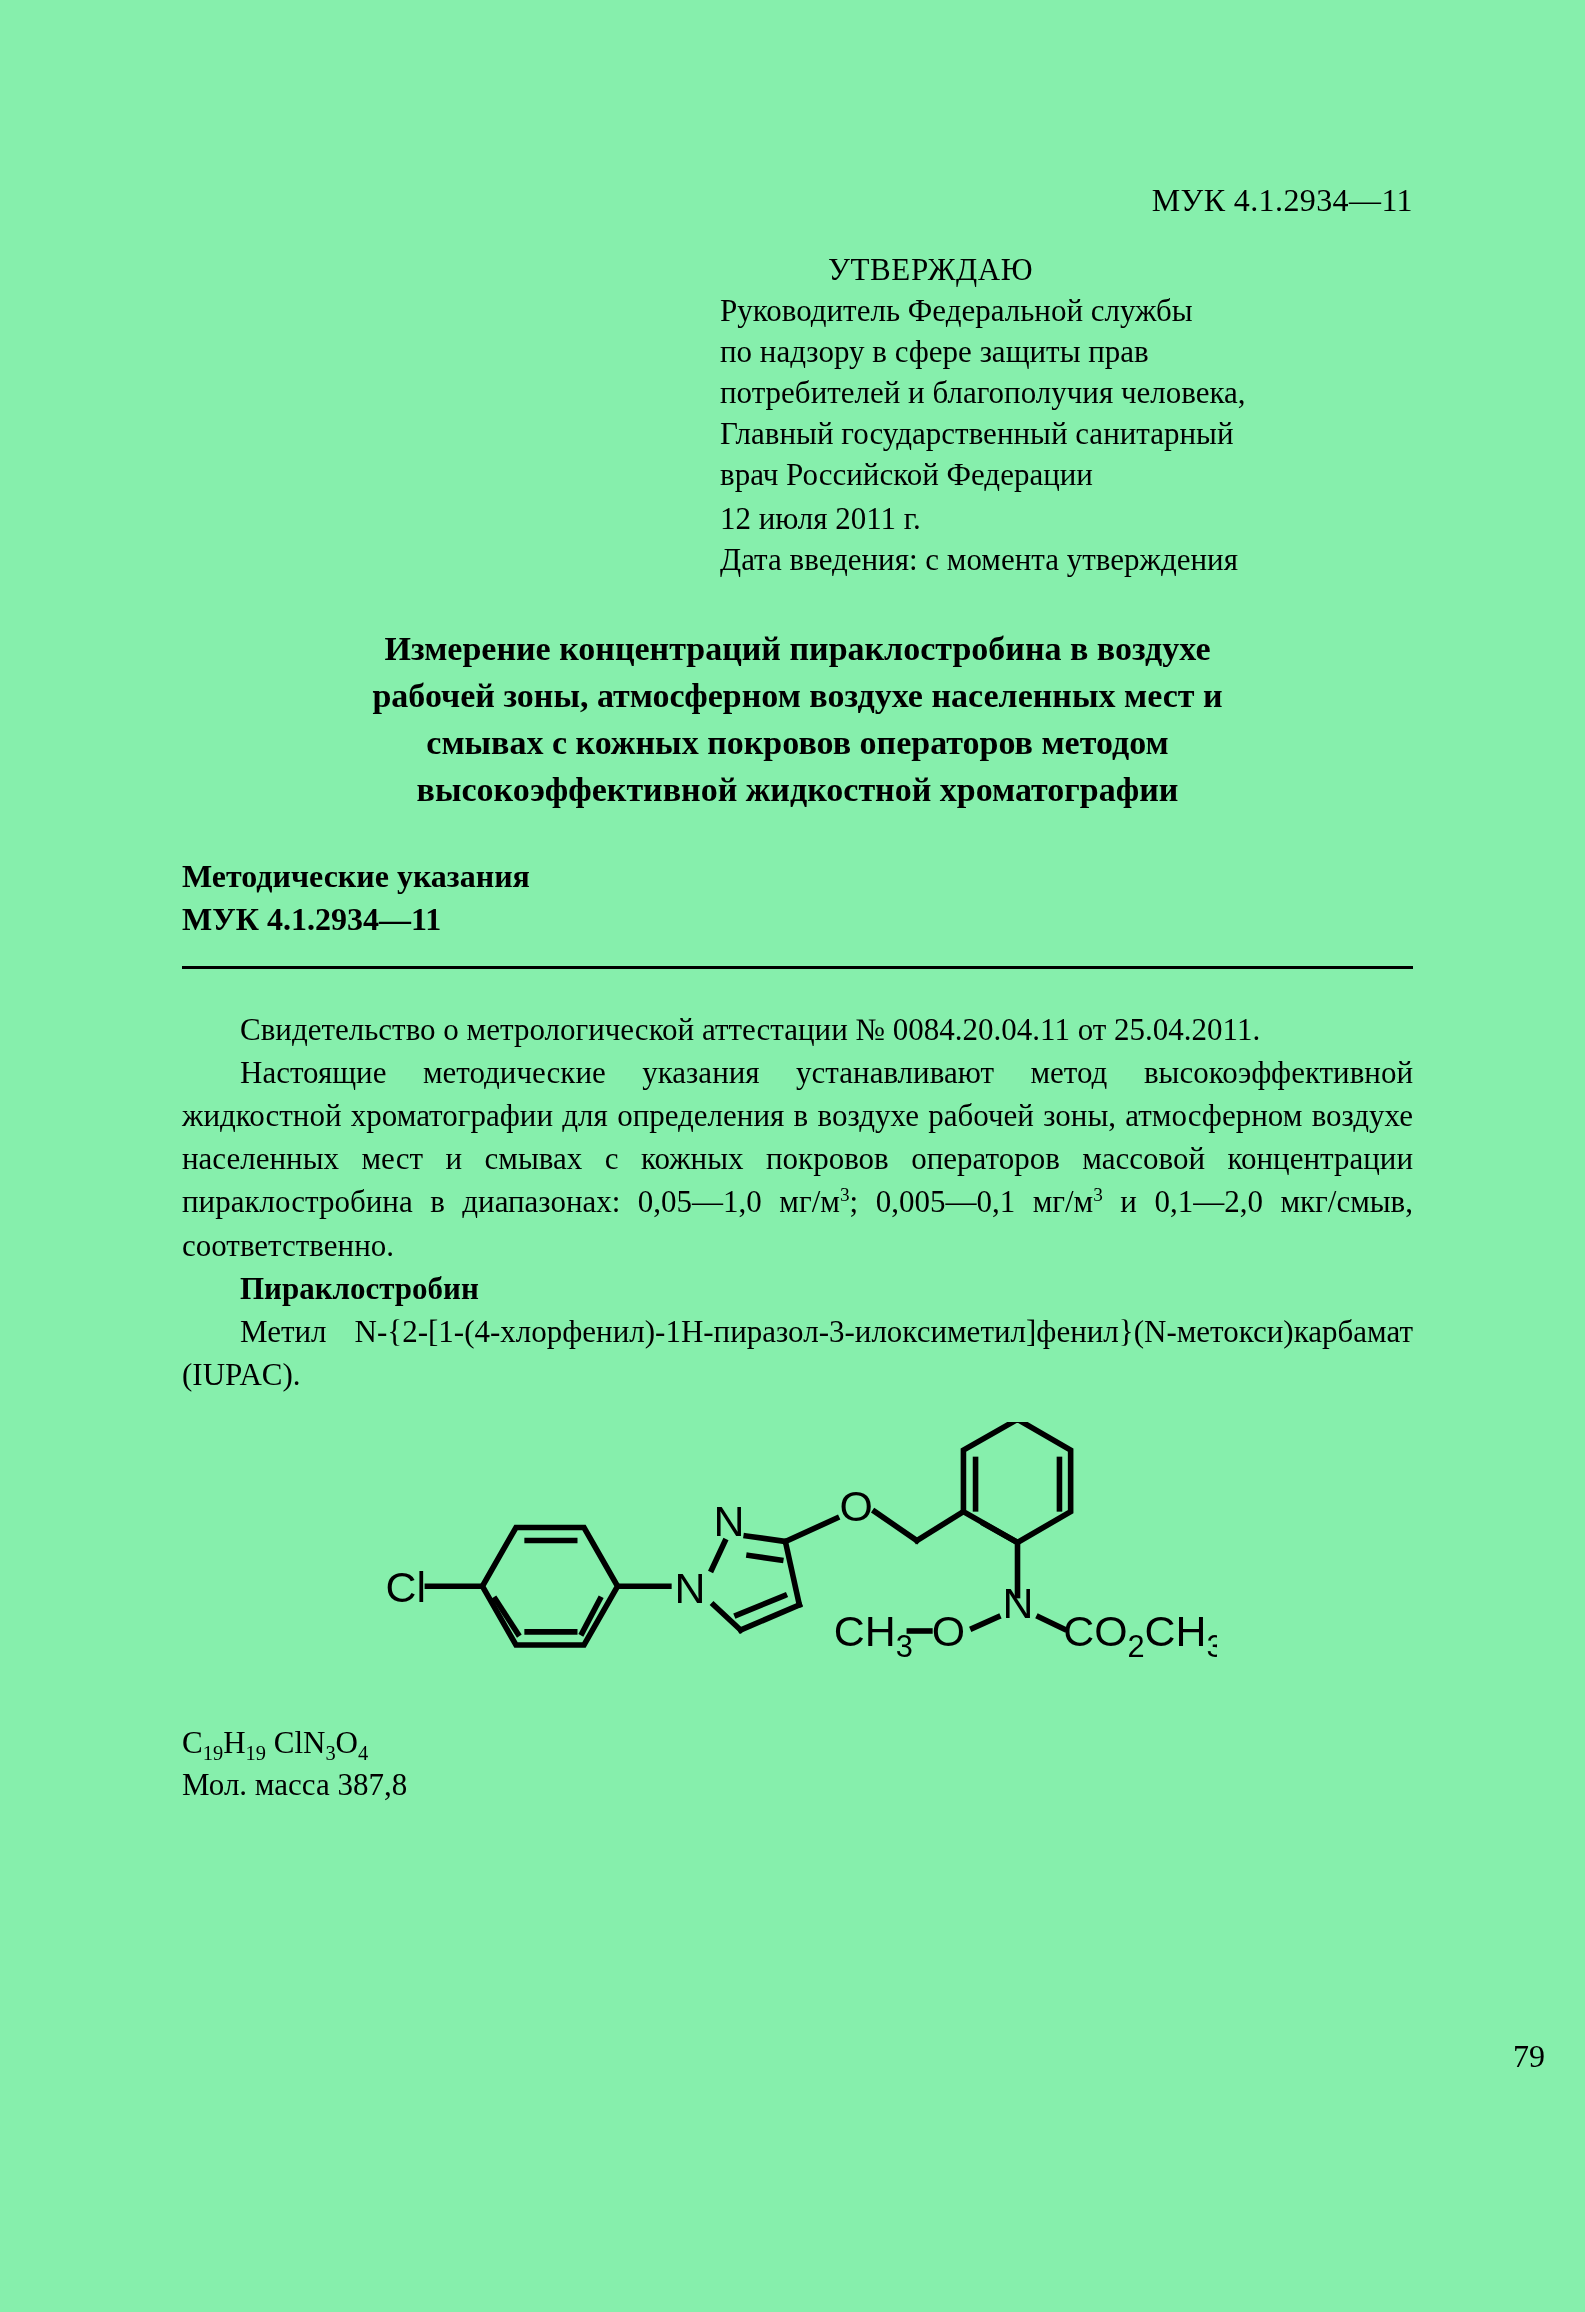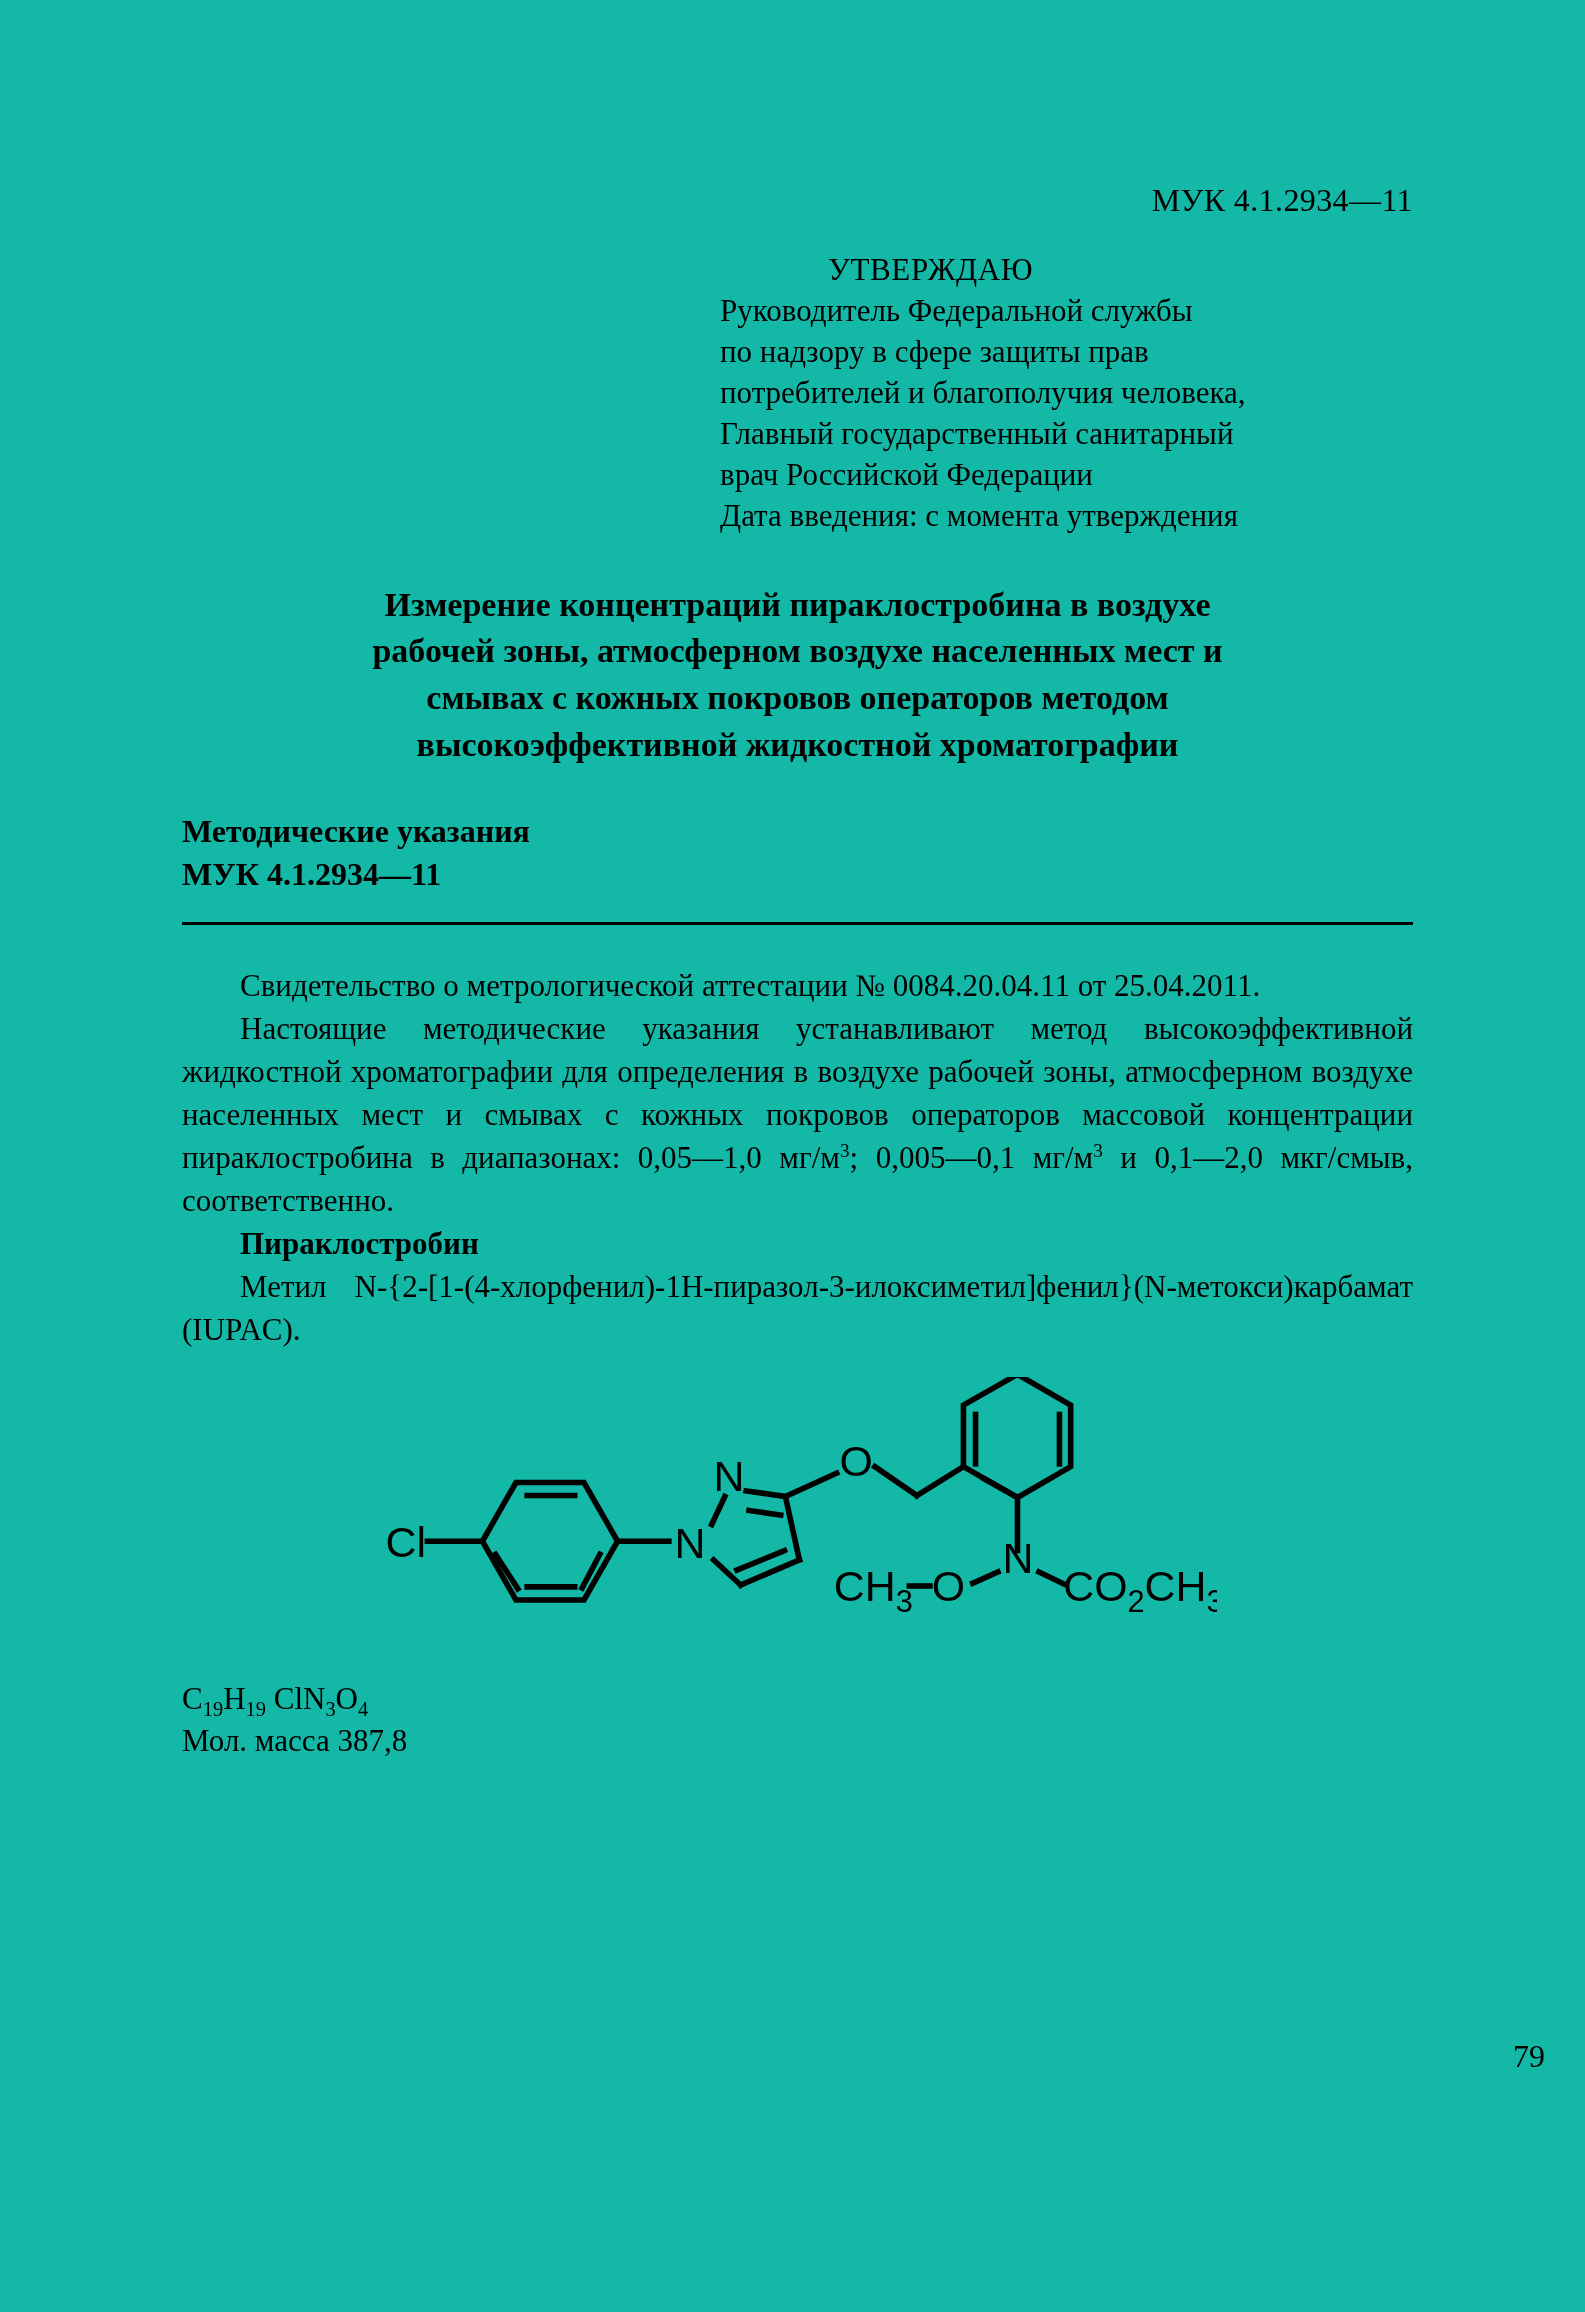--- a/index.html
+++ b/index.html
@@ -8,21 +8,21 @@
     background: #ffffff;
   }
   body {
     font-family: "Liberation Serif", "DejaVu Serif", serif;
     color: #000000;
   }
   .page {
     position: relative;
     width: 1586px;
     height: 2313px;
-    background: #14b8a6;
+    background: #86efac;
     overflow: hidden;
     box-sizing: border-box;
   }
   .content {
     position: absolute;
     left: 182px;
     top: 0;
     width: 1231px;
     height: 100%;
   }
@@ -159,20 +159,21 @@
 
     <div class="running-head">МУК 4.1.2934—11</div>
 
     <div class="approval">
       <div class="utv">УТВЕРЖДАЮ</div>
       <div>Руководитель Федеральной службы</div>
       <div>по надзору в сфере защиты прав</div>
       <div>потребителей и благополучия человека,</div>
       <div>Главный государственный санитарный</div>
       <div>врач Российской Федерации</div>
+      <div class="date-line">12 июля 2011 г.</div>
       <div class="intro-line">Дата введения: с момента утверждения</div>
     </div>
 
 
     <div class="doc-title">
       <div>Измерение концентраций пираклостробина в воздухе</div>
       <div>рабочей зоны, атмосферном воздухе населенных мест и</div>
       <div>смывах с кожных покровов операторов методом</div>
       <div>высокоэффективной жидкостной хроматографии</div>
     </div>

